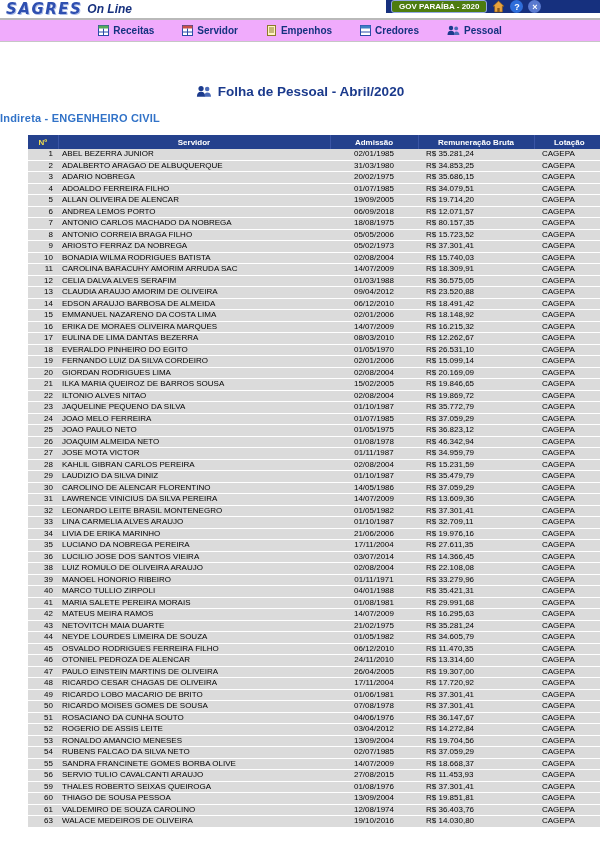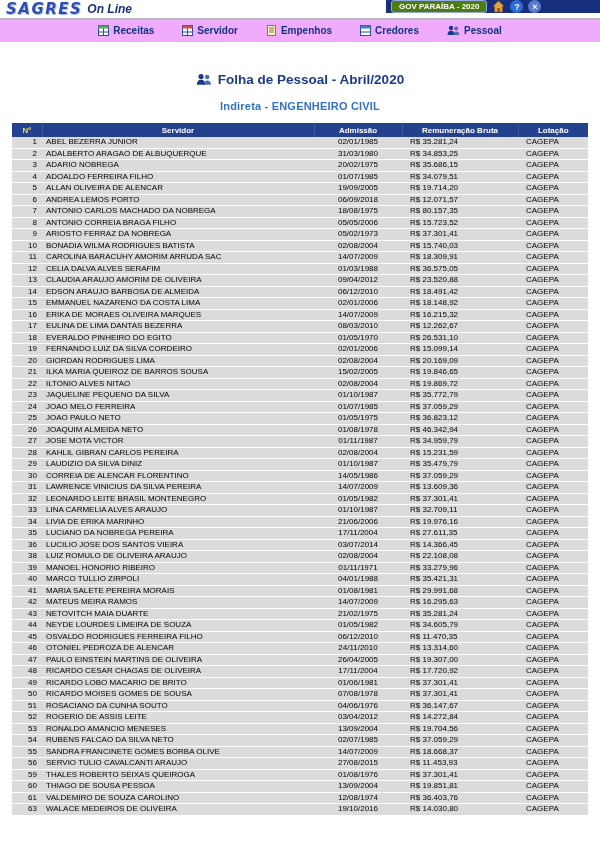--- a/index.html
+++ b/index.html
@@ -18,26 +18,26 @@
   .exit{background:#5A7ACF}
   .home{background:transparent}
 
   
   .nav{height:22px;display:flex;align-items:center;justify-content:center;gap:28px;border-bottom:1px solid #c6c6c6;background:#f0abfc}
   .nav-item{display:flex;align-items:center;gap:4px;cursor:pointer}
   .nav-label{font-size:10px;font-weight:bold;color:#14327F}
   .nav-item svg{display:block}
 
   
-  .title-row{margin-top:30px;display:flex;justify-content:center;align-items:center;gap:6px}
+  .title-row{margin-top:42px;display:flex;justify-content:center;align-items:center;gap:6px}
   .title{font-size:13.5px;font-weight:bold;color:#1B3A8C}
-  .subtitle{margin-top:13px;text-align:center;font-size:11px;font-weight:bold;color:#3273C8;letter-spacing:.2px}
+  .subtitle{margin-top:13px;font-size:11px;font-weight:bold;color:#3273C8;letter-spacing:.2px}
 
   
-  .tablewrap{margin:11px 12px 0 12px}
+  .tablewrap{margin:11px 12px 0 28px}
   table{width:576px;border-collapse:collapse;table-layout:fixed}
   th{background:#24418D;color:#FFFFFF;font-size:8px;font-weight:bold;height:14px;text-align:center;border-right:1px solid #3A55A5;cursor:pointer;padding:0}
   th:last-child{border-right:none}
   th.c0{color:#F2DE4E}
   td{background:#DBDBDB;border-bottom:1px solid #fff;font-size:8px;height:10.5px;line-height:10.5px;color:#000;padding:0;white-space:nowrap;overflow:hidden}
   td.c0{text-align:right;padding-right:5px}
   td.c1{text-align:left;padding-left:4px}
   td.c2{text-align:center}
   td.c3{text-align:left;padding-left:8px}
   td.c4{text-align:left;padding-left:8px}
@@ -341,21 +341,21 @@
           </tr>
           <tr>
             <td class="c0">29</td>
             <td class="c1">LAUDIZIO DA SILVA DINIZ</td>
             <td class="c2">01/10/1987</td>
             <td class="c3">R$ 35.479,79</td>
             <td class="c4">CAGEPA</td>
           </tr>
           <tr>
             <td class="c0">30</td>
-            <td class="c1">CORREIA DE ALENCAR FLORENTINO</td>
+            <td class="c1">CAROLINO DE ALENCAR FLORENTINO</td>
             <td class="c2">14/05/1986</td>
             <td class="c3">R$ 37.059,29</td>
             <td class="c4">CAGEPA</td>
           </tr>
           <tr>
             <td class="c0">31</td>
             <td class="c1">LAWRENCE VINICIUS DA SILVA PEREIRA</td>
             <td class="c2">14/07/2009</td>
             <td class="c3">R$ 13.609,36</td>
             <td class="c4">CAGEPA</td>

